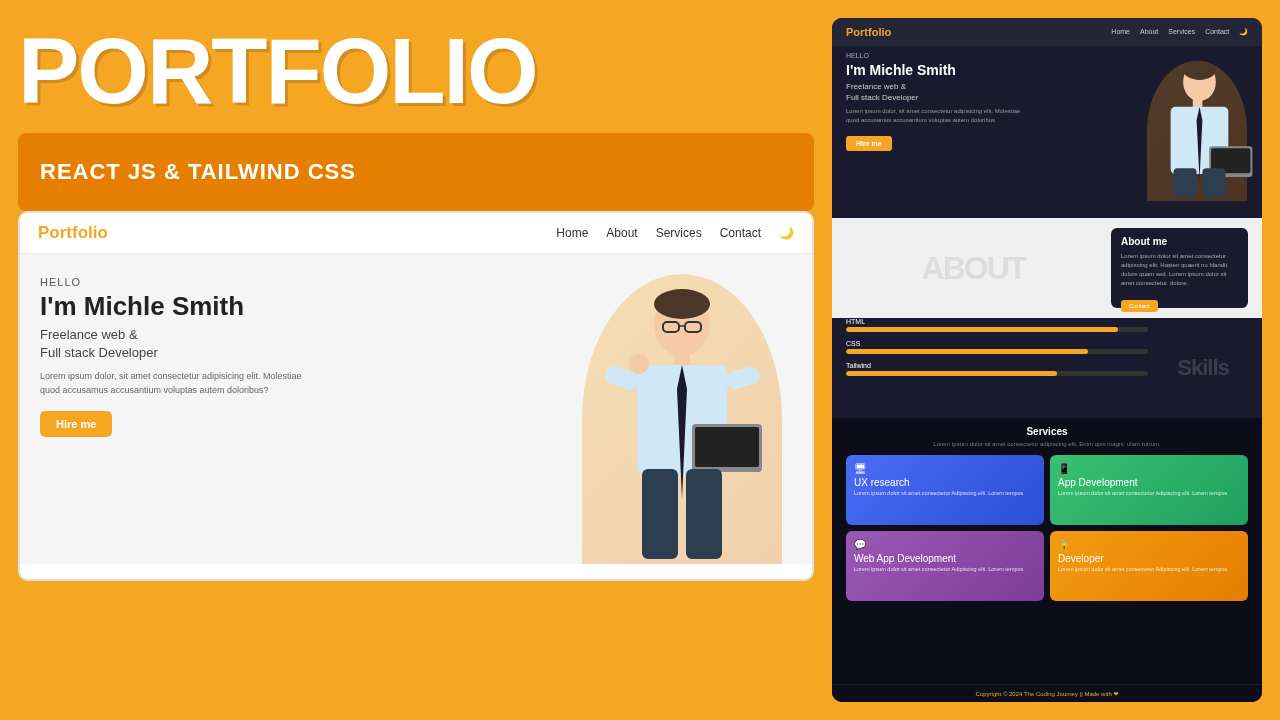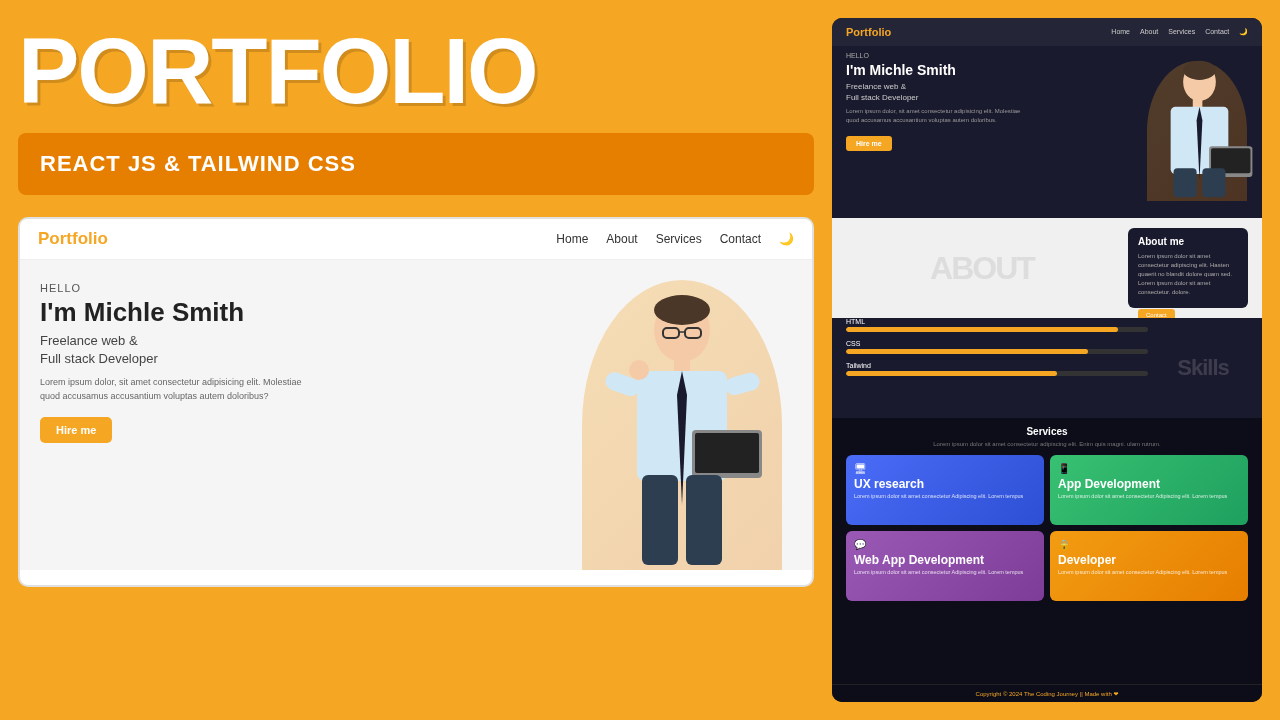--- a/index.html
+++ b/index.html
@@ -39,23 +39,22 @@
       text-shadow: 3px 3px 0 rgba(0,0,0,0.15);
       margin-bottom: 18px;
     }
 
     .subtitle-badge {
       display: inline-block;
       background: #e67e00;
       color: #fff;
       font-size: 22px;
       font-weight: 800;
-      padding: 18px 22px;
+      padding: 26px 22px;
       border-radius: 8px;
-      margin-bottom: 22px;
       letter-spacing: 1px;
     }
 
     
     .portfolio-card {
       background: #fff;
       border-radius: 10px;
       overflow: hidden;
       border: 2px solid #e0e0e0;
       width: 100%;
@@ -303,21 +302,21 @@
       font-size: 32px;
       font-weight: 900;
       color: #ddd;
       letter-spacing: -2px;
     }
 
     .rp-about-card {
       background: #1a1a2e;
       border-radius: 6px;
       padding: 8px 10px;
-      width: 120px;
+      width: 137px;
       flex-shrink: 0;
     }
 
     .rp-about-title {
       font-size: 10px;
       font-weight: 700;
       color: #fff;
       margin-bottom: 5px;
     }
 
@@ -431,22 +430,22 @@
     .rp-service-card.purple { background: linear-gradient(135deg, #9b59b6, #7d3c98); }
     .rp-service-card.orange { background: linear-gradient(135deg, #f39c12, #e67e00); }
 
     .rp-service-icon {
       font-size: 10px;
       color: #fff;
       margin-bottom: 3px;
     }
 
     .rp-service-name {
-      font-size: 12px;
-      font-weight: 700;
+      font-size: 10px;
+      font-weight: 400;
       color: #fff;
       margin-bottom: 2px;
     }
 
     .rp-service-desc {
       font-size: 5.5px;
       color: rgba(255,255,255,0.8);
       line-height: 1.4;
     }
 

